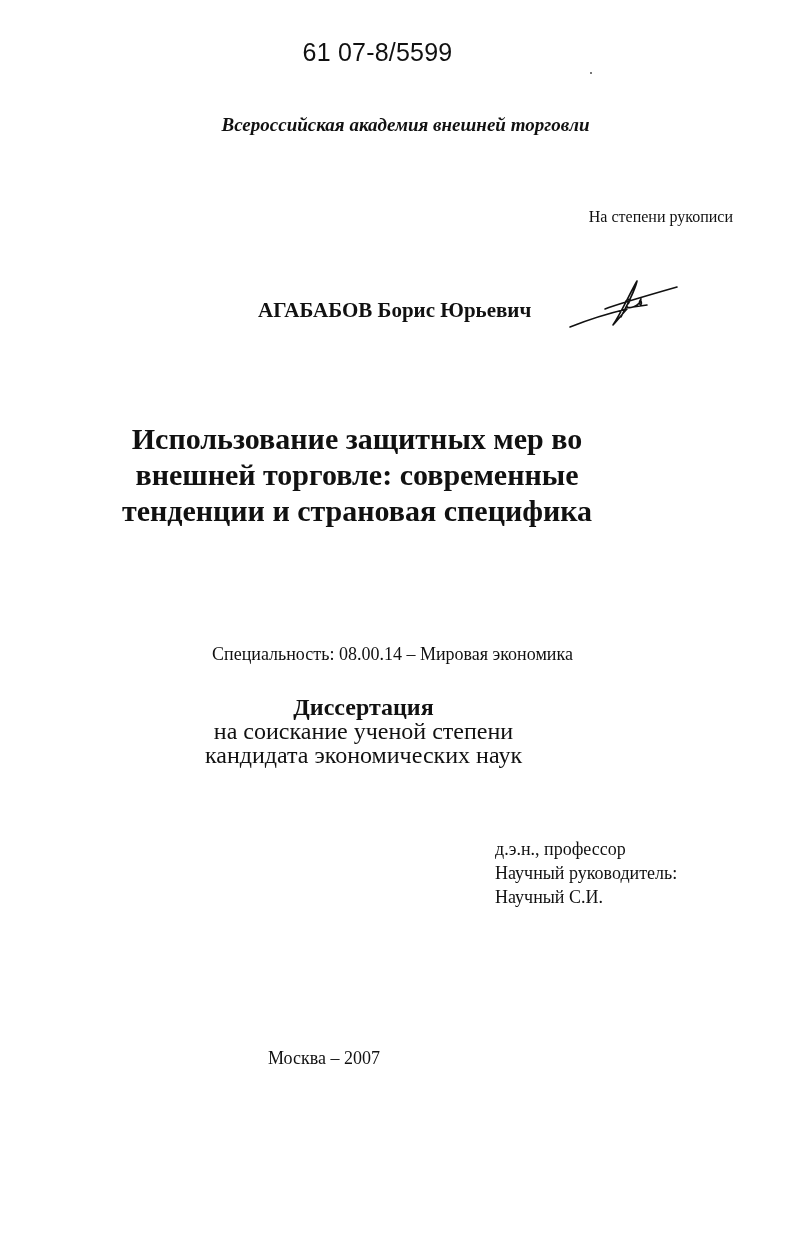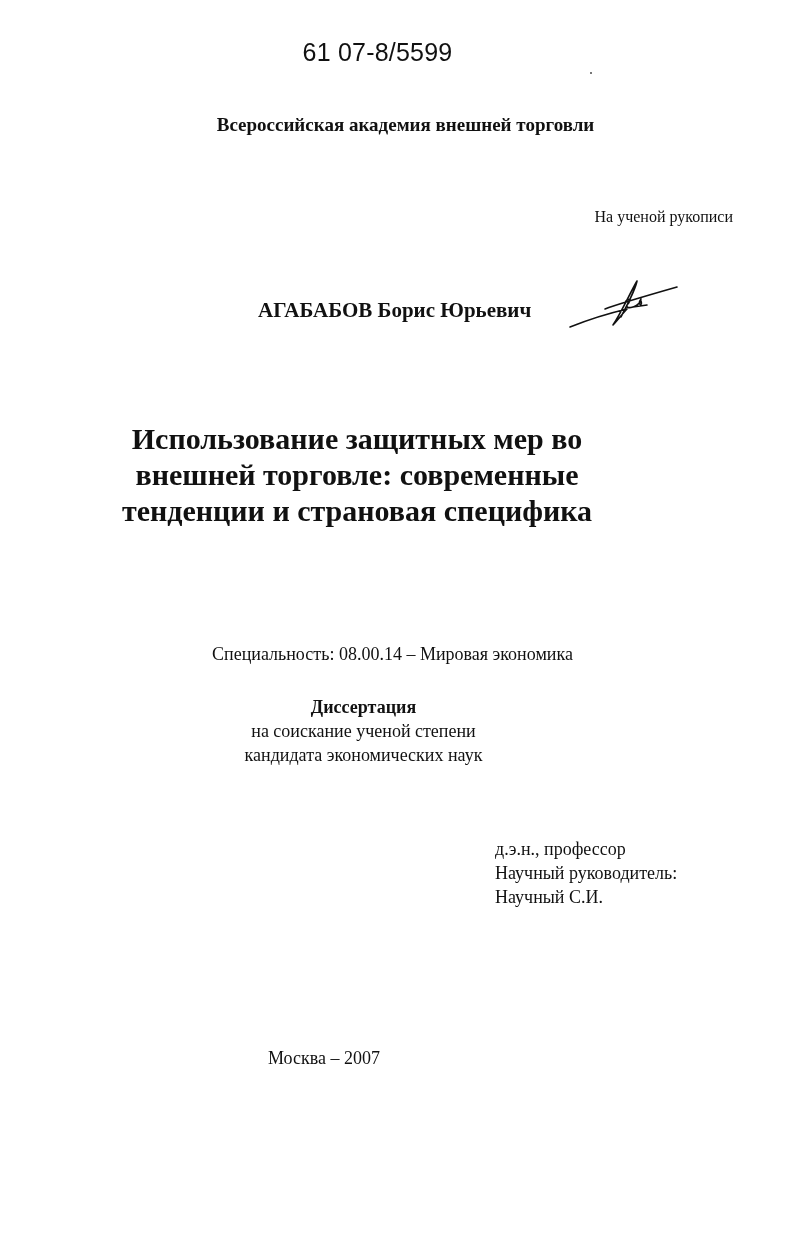--- a/index.html
+++ b/index.html
@@ -26,20 +26,21 @@
     }
     .stamp span { position: relative; left: -24px; }
     .speck {
       left: 590px; top: 72px; width: 2px; height: 2px; background: #777;
     }
     .institution {
       left: 0; width: 795px; top: 114px;
       text-align: center;
       font-weight: bold;
       font-size: 19px;
+      font-style: italic;
     }
     .institution span { position: relative; left: 8px; }
     .rights {
       right: 62px; top: 208px;
       font-size: 16px;
     }
     .author-row {
       left: 258px; top: 298px;
       font-weight: bold;
       font-size: 21px;
@@ -56,21 +57,21 @@
     }
     .title span { position: relative; left: 8px; display: block; }
     .specialty {
       left: 212px; top: 600px;
       font-size: 18px;
       margin-top: 44px;
     }
     .degree {
       left: 0; width: 715px; top: 695px;
       text-align: center;
-      font-size: 18px;
+      font-size: 24px;
       line-height: 24px;
     }
     .degree span { display: block; position: relative; left: 6px; }
     .degree .bold { font-weight: bold; }
     .supervisor {
       left: 495px; top: 837px;
       font-size: 18px;
       line-height: 24px;
     }
     .supervisor span { display: block; }
@@ -87,21 +88,21 @@
 <div class="abs stamp">
   <span>61 07-8/5599</span>
 </div>
 
 <div class="abs speck"></div>
 
 <div class="abs institution">
   <span>Всероссийская академия внешней торговли</span>
 </div>
 
-<div class="abs rights">На ученой рукописи</div>
+<div class="abs rights">На степени рукописи</div>
 
 <div class="abs author-row">АГАБАБОВ Борис Юрьевич</div>
 
 <svg class="abs signature" viewBox="0 0 120 60">
   <path d="M5 52 C 25 44, 45 38, 62 34 C 58 38, 52 46, 48 50 C 56 38, 64 20, 72 6 C 70 16, 62 30, 56 42 M 40 34 C 50 30, 70 24, 112 12 M 60 28 C 62 22, 68 24, 62 30 C 60 34, 70 34, 76 26 C 78 32, 72 30, 76 24 M 68 32 L 82 30" fill="none" stroke="#111" stroke-width="1.6" stroke-linecap="round" stroke-linejoin="round"></path>
 </svg>
 
 <div class="abs title">
   <span>Использование защитных мер во</span>
   <span>внешней торговле: современные</span>

